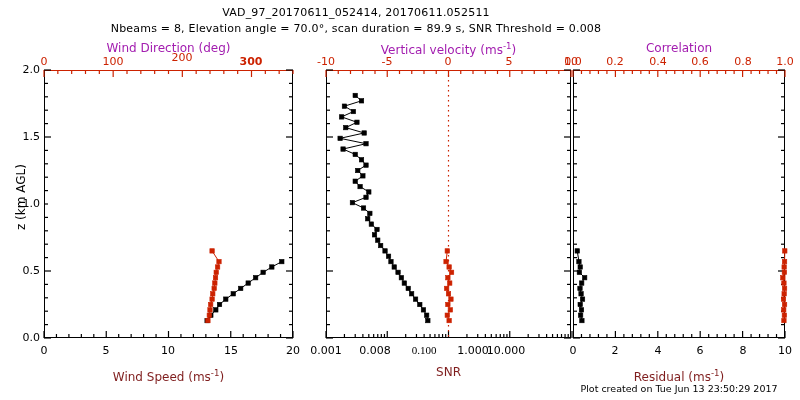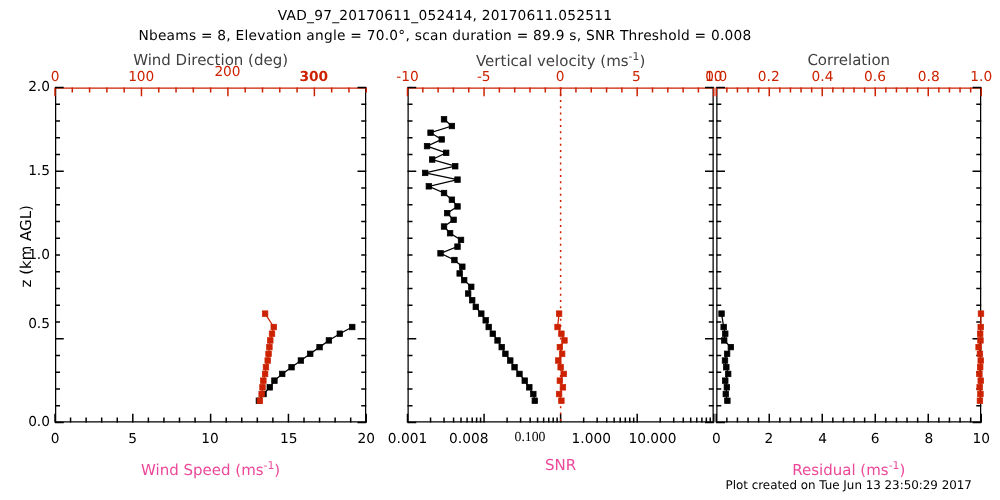--- a/index.html
+++ b/index.html
@@ -12,41 +12,41 @@
   .ttl{
     width:712px;text-align:center;color:#000;font-size:11px;
     letter-spacing:0.2px;white-space:nowrap;
   }
   #title1{left:0;top:6px;}
   #title2{left:0;top:22px;}
   .panel{position:absolute;top:70px;height:268px;box-sizing:border-box;}
   .frame{position:absolute;inset:0;border:1.4px solid #000;
          border-top-color:#cc2200;box-sizing:border-box;background:#fff;}
   .axlabel{position:absolute;color:#cc2200;font-size:11px;white-space:nowrap;text-align:center;}
-  .toptitle{position:absolute;color:#404040;font-size:12px;white-space:nowrap;text-align:center;}
-  .bottitle{position:absolute;color:#ec4899;font-size:12px;white-space:nowrap;text-align:center;}
+  .toptitle{position:absolute;color:#a21caf;font-size:12px;white-space:nowrap;text-align:center;}
+  .bottitle{position:absolute;color:#7f1d1d;font-size:12px;white-space:nowrap;text-align:center;}
   .botnum{position:absolute;color:#000;font-size:11px;white-space:nowrap;text-align:center;}
   .ynum{position:absolute;color:#000;font-size:11px;white-space:nowrap;text-align:right;}
   .ytitle{position:absolute;color:#000;font-size:12px;white-space:nowrap;
           transform:rotate(-90deg);transform-origin:left top;}
   .footer{position:absolute;color:#000;font-size:9.5px;white-space:nowrap;text-align:center;}
   svg{position:absolute;left:0;top:0;overflow:visible;}
   sup{font-size:0.72em;vertical-align:super;}
 </style>
 </head>
 <body>
 
 <div class="abs ttl" id="title1">VAD_97_20170611_052414, 20170611.052511</div>
 <div class="abs ttl" id="title2">Nbeams = 8, Elevation angle = 70.0°, scan duration = 89.9 s, SNR Threshold = 0.008</div>
 
 <div class="ytitle" style="left:14px;top:230px;">z (km AGL)</div>
 <div class="ynum" style="left:6px;top:63px;width:34px;">2.0</div>
 <div class="ynum" style="left:6px;top:130px;width:34px;">1.5</div>
 <div class="ynum" style="left:6px;top:197px;width:34px;">1.0</div>
-<div class="ynum" style="left:6px;top:252px;width:34px;">0.5</div>
+<div class="ynum" style="left:6px;top:264px;width:34px;">0.5</div>
 <div class="ynum" style="left:6px;top:331px;width:34px;">0.0</div>
 
 <div class="toptitle" style="left:44px;top:41px;width:249px;">Wind Direction (deg)</div>
 <div class="axlabel" style="left:24px;top:55px;width:40px;">0</div>
 <div class="axlabel" style="left:93px;top:55px;width:40px;">100</div>
 <div class="axlabel" style="left:162px;top:51px;width:40px;">200</div>
 <div class="axlabel" style="left:231px;top:55px;width:40px;font-weight:bold;">300</div>
 
 <div class="panel" id="p1" style="left:44px;width:249px;">
   <div class="frame"></div>
@@ -343,21 +343,21 @@
       <rect x="120.91250000000001" y="194.78" width="4.4" height="4.4" fill="#cc2200" stroke="#cc2200" stroke-width="0.6"></rect>
       <rect x="117.85000000000001" y="189.42000000000002" width="4.4" height="4.4" fill="#cc2200" stroke="#cc2200" stroke-width="0.6"></rect>
       <rect x="119.075" y="178.7" width="4.4" height="4.4" fill="#cc2200" stroke="#cc2200" stroke-width="0.6"></rect>
     </svg>
 </div>
 
 <div class="botnum" style="left:300px;top:344px;width:52px;">0.001</div>
 <div class="botnum" style="left:349px;top:344px;width:52px;">0.008</div>
 <div class="botnum" style="left:398px;top:344px;width:52px;font-family:Liberation Serif, serif;">0.100</div>
 <div class="botnum" style="left:447px;top:344px;width:52px;">1.000</div>
-<div class="botnum" style="left:492px;top:344px;width:60px;">10.000</div>
+<div class="botnum" style="left:476px;top:344px;width:60px;">10.000</div>
 <div class="bottitle" style="left:326px;top:365px;width:245px;">SNR</div>
 
 <div class="toptitle" style="left:573px;top:41px;width:212px;">Correlation</div>
 <div class="axlabel" style="left:553px;top:55px;width:40px;">0.0</div>
 <div class="axlabel" style="left:595px;top:55px;width:40px;">0.2</div>
 <div class="axlabel" style="left:638px;top:55px;width:40px;">0.4</div>
 <div class="axlabel" style="left:680px;top:55px;width:40px;">0.6</div>
 <div class="axlabel" style="left:723px;top:55px;width:40px;">0.8</div>
 <div class="axlabel" style="left:765px;top:55px;width:40px;">1.0</div>
 

